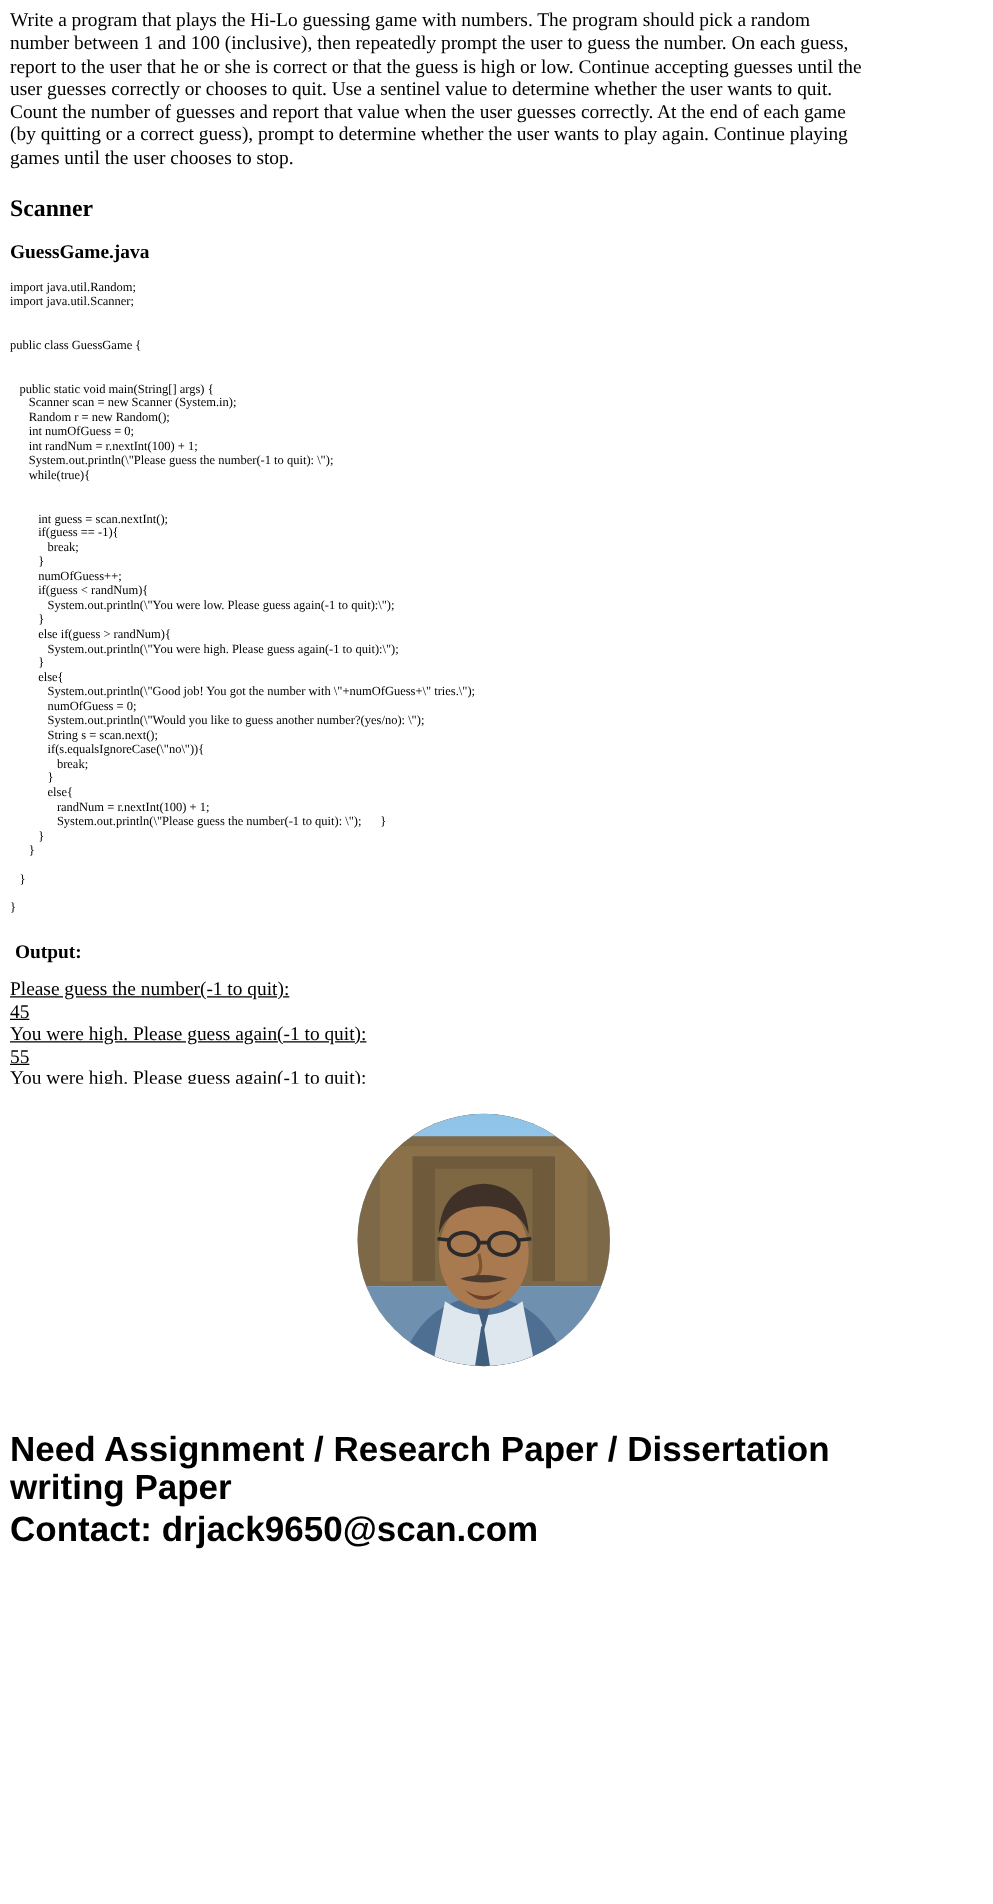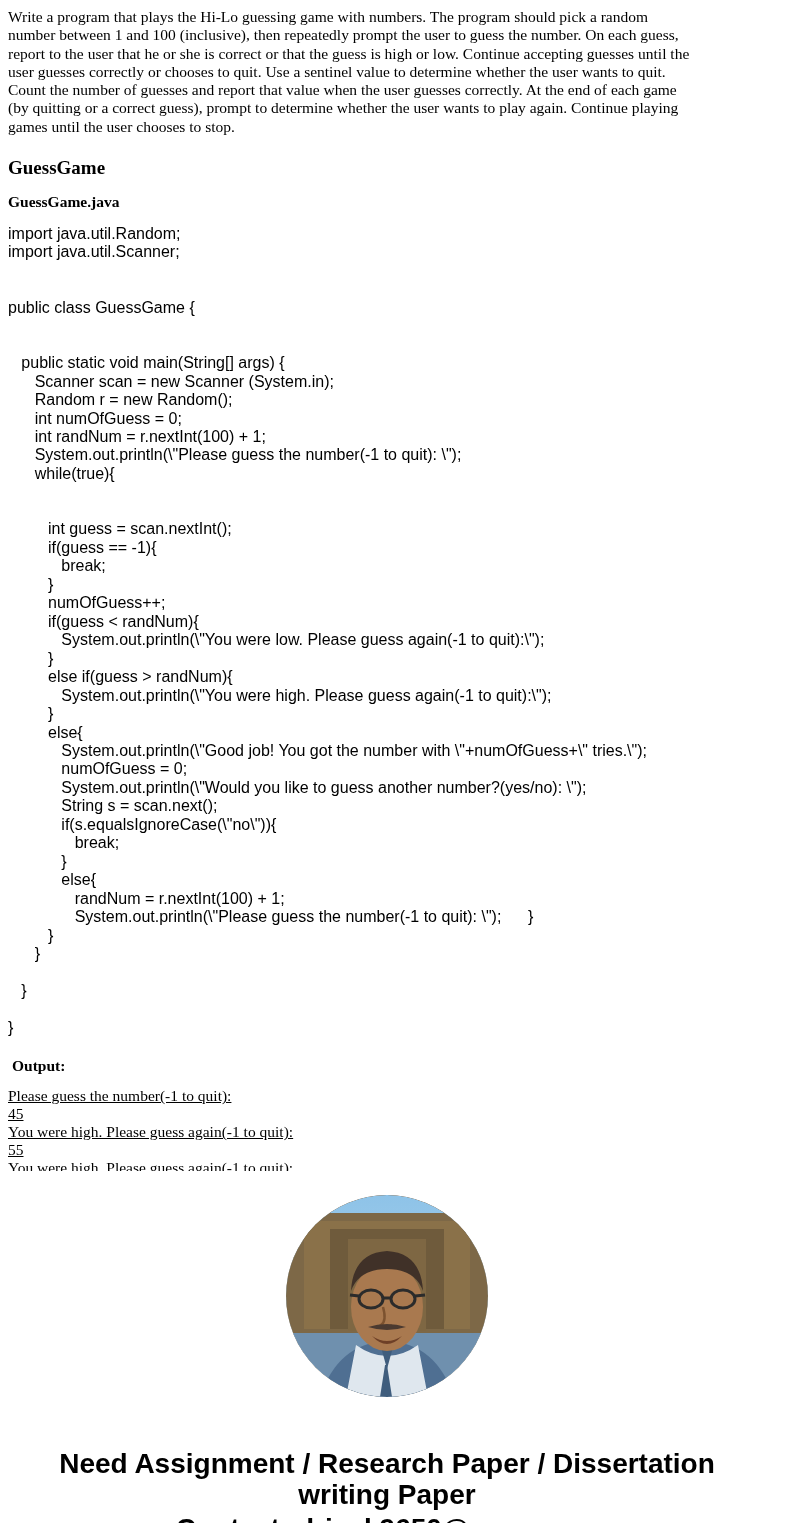--- a/index.html
+++ b/index.html
@@ -29,25 +29,25 @@
     font-weight: bold;
     margin: 22px 0 14px 0;
     line-height: 1.1;
   }
   .file-name {
     font-size: 15.5px;
     font-weight: bold;
     margin: 0 0 14px 0;
   }
   .code {
-    font-size: 16px;
+    font-size: 10px;
     line-height: 1.155;
     white-space: pre-wrap;
     margin: 0;
-    font-family: Liberation Sans, sans-serif;
+    font-family: Liberation Serif, serif;
   }
   .out-title {
     font-size: 15.5px;
     font-weight: bold;
     margin: 20px 0 12px 4px;
   }
   .output {
     font-size: 15.5px;
     line-height: 1.155;
     white-space: pre-wrap;
@@ -57,21 +57,20 @@
   }
   .clip-out {
     max-height: 84px;
     overflow: hidden;
     display: block;
   }
   .footer {
     width: 774px;
     box-sizing: border-box;
     padding: 10px 8px 16px 8px;
-    text-align: center;
   }
   .avatar {
     width: 202px;
     height: 202px;
     border-radius: 50%;
     margin: 14px auto 0 auto;
     overflow: hidden;
     position: relative;
     background: #6d5a42;
   }
@@ -93,21 +92,21 @@
     margin: 4px 0 0 0;
   }
 </style>
 </head>
 <body>
 
 <div class="page">
 
   <p class="problem">Write a program that plays the Hi-Lo guessing game with numbers. The program should pick a random number between 1 and 100 (inclusive), then repeatedly prompt the user to guess the number. On each guess, report to the user that he or she is correct or that the guess is high or low. Continue accepting guesses until the user guesses correctly or chooses to quit. Use a sentinel value to determine whether the user wants to quit. Count the number of guesses and report that value when the user guesses correctly. At the end of each game (by quitting or a correct guess), prompt to determine whether the user wants to play again. Continue playing games until the user chooses to stop.</p>
 
-  <h2 class="section-title">GuessGame</h2>
+  <h2 class="section-title">Scanner</h2>
 
   <div class="file-name">GuessGame.java</div>
 
   <pre class="code">import java.util.Random;
 import java.util.Scanner;
 
 
 public class GuessGame {
 
 

